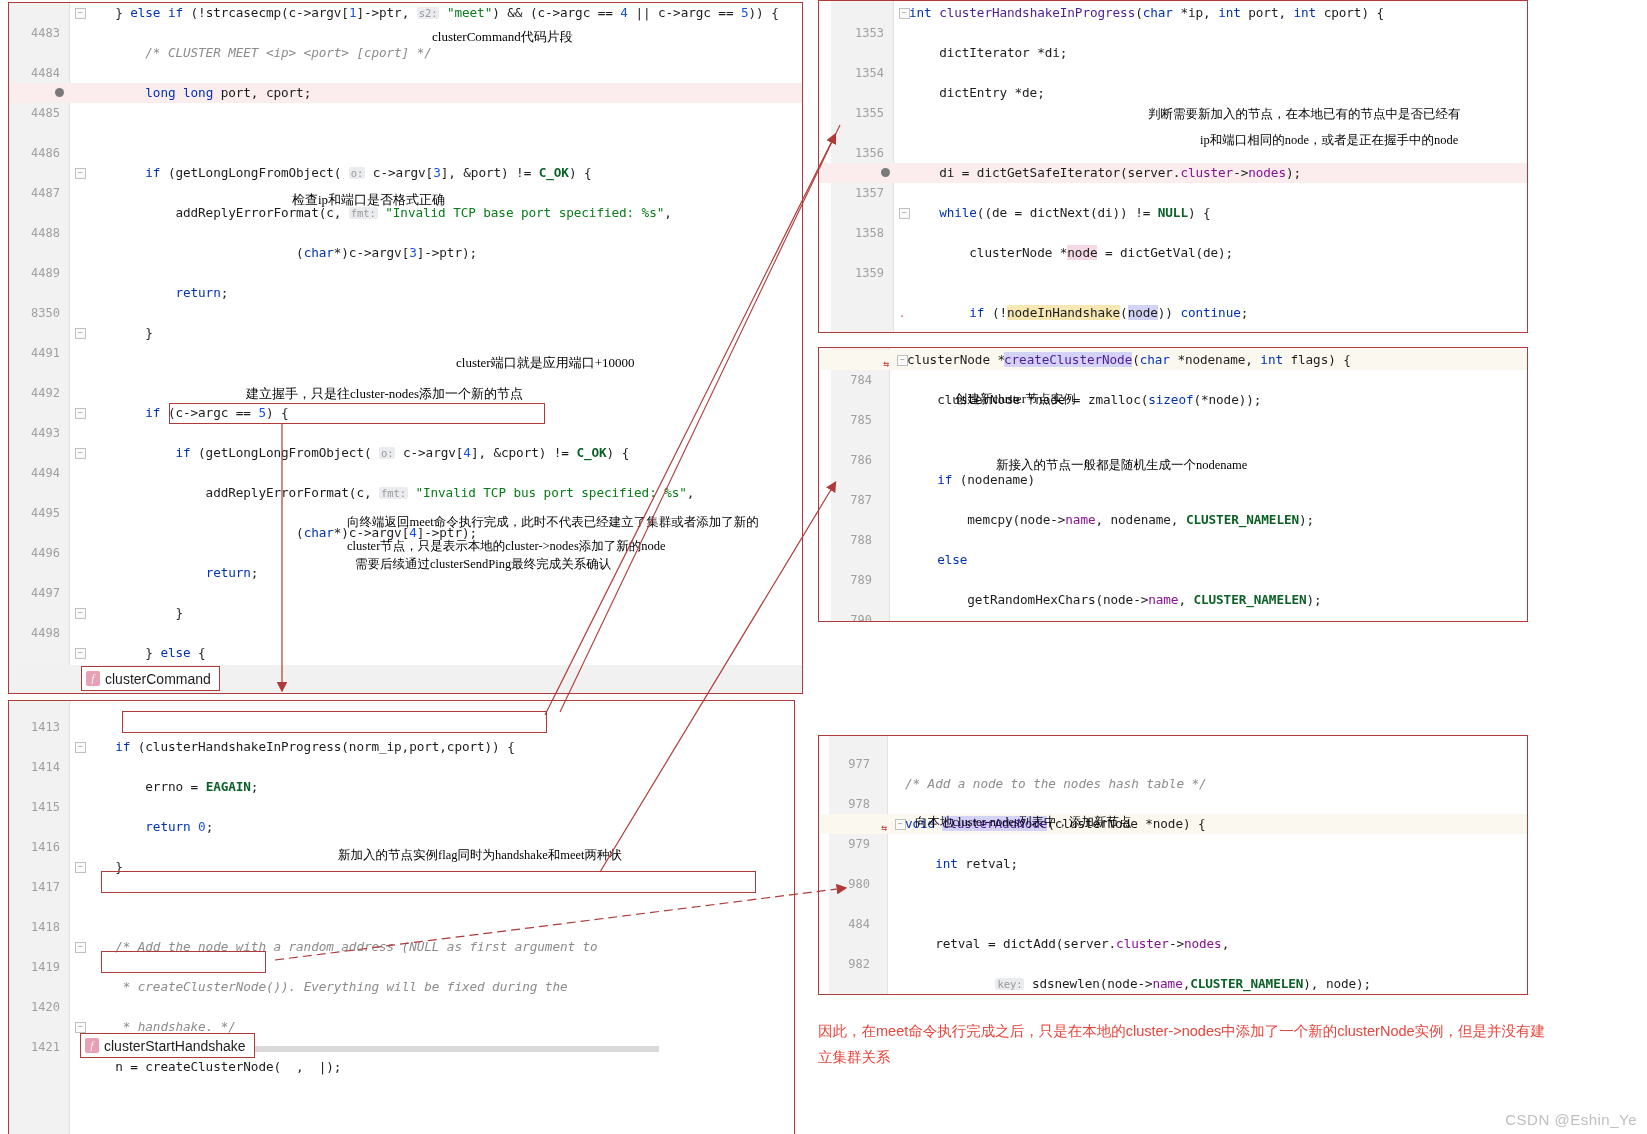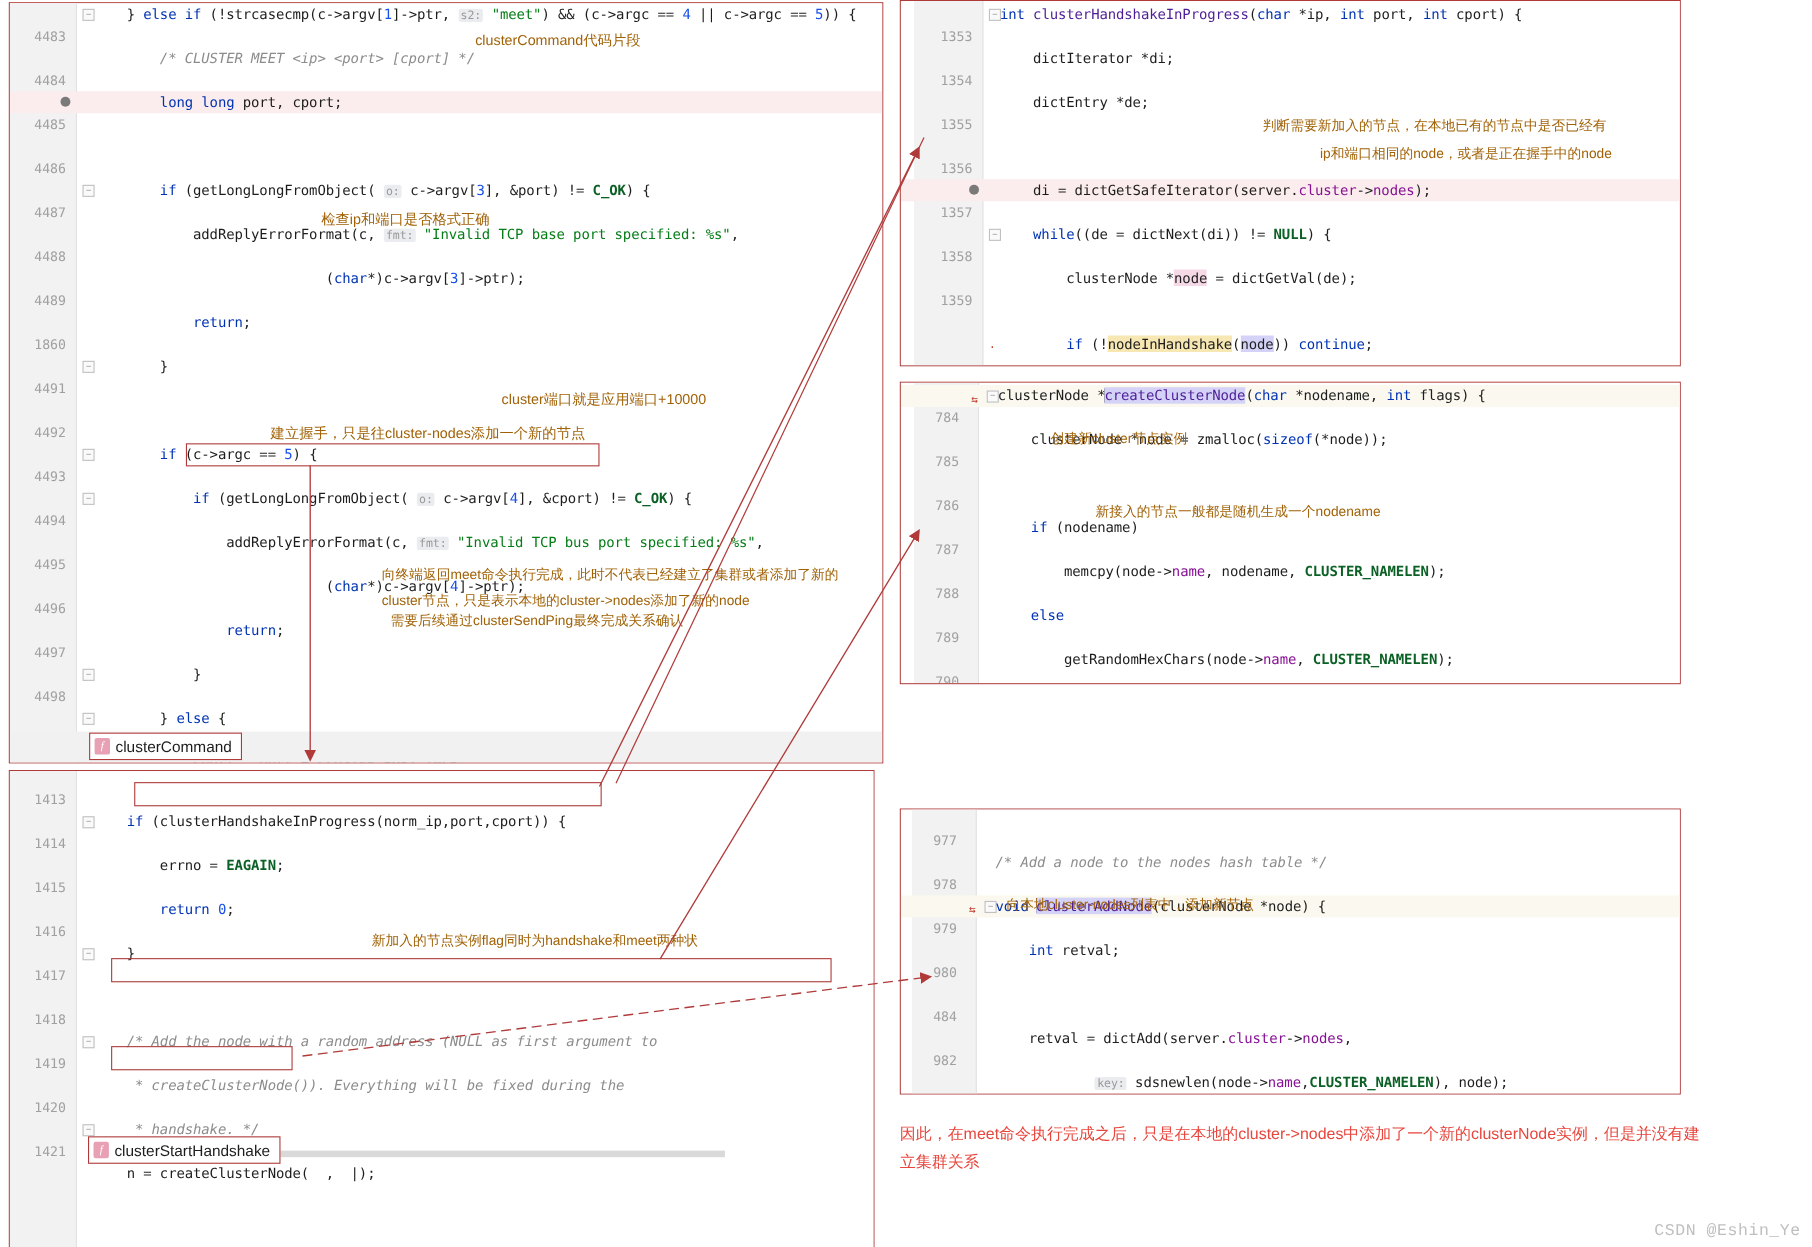--- a/index.html
+++ b/index.html
@@ -50,32 +50,32 @@
   .crumb{position:absolute;background:#f1f1f1;height:28px;left:0;right:0;}
   .crumblabel{position:absolute;display:flex;align-items:center;gap:5px;
         border:1.5px solid #b03a3a;background:#ffffff;height:25px;
         padding:0 8px 0 4px;font-family:"Liberation Sans",sans-serif;
         font-size:14px;color:#1d1d1d;box-sizing:border-box;}
   .fbadge{display:inline-block;background:#e8a0b4;color:#fff;font-size:10px;
         width:14px;height:15px;line-height:15px;text-align:center;border-radius:2px;
         font-family:"Liberation Serif",serif;font-style:italic;}
 
   
-  .ann{position:absolute;color:#a16207;font-family:Liberation Sans, sans-serif;
+  .ann{position:absolute;color:#000000;font-family:Liberation Serif, serif;
        font-size:13px;white-space:pre;line-height:20px;}
   .ann.sm{font-size:12.5px;}
   .annbottom{position:absolute;color:#e8453c;
        font-family:"Liberation Sans",sans-serif;font-size:14.5px;line-height:26px;}
 
   .hlbox{position:absolute;border:1.5px solid #b03a3a;box-sizing:border-box;
          pointer-events:none;}
   svg.arrows{position:absolute;left:0;top:0;width:1647px;height:1134px;
              pointer-events:none;}
   .wm{position:absolute;right:10px;bottom:6px;color:#bfbfbf;font-size:15px;
-      font-family:Liberation Mono, monospace;letter-spacing:.5px;}
+      font-family:Liberation Sans, sans-serif;letter-spacing:.5px;}
   .scrollmark{position:absolute;background:#d9d9d9;height:6px;}
 </style>
 </head>
 <body>
 
 <div class="panel redbox" style="left:8px;top:2px;width:795px;height:692px;">
   <div class="editor" style="--gw:60px;--cx:76px;">
     <div class="gutter"></div>
     <div class="rows" style="top:0px;">
 
@@ -109,21 +109,21 @@
         <span class="ln">4488</span>
         <span class="code">            addReplyErrorFormat(c, <span class="hint">fmt:</span> <span class="str">"Invalid TCP base port specified: %s"</span>,</span>
       </div>
 
       <div class="row" style="top:120px;">
         <span class="ln">4489</span>
         <span class="code">                            (<span class="kw">char</span>*)c-&gt;argv[<span class="num">3</span>]-&gt;ptr);</span>
       </div>
 
       <div class="row" style="top:140px;">
-        <span class="ln">1860</span>
+        <span class="ln">8350</span>
         <span class="code">            <span class="kw">return</span>;</span>
       </div>
 
       <div class="row" style="top:160px;">
         <span class="ln">4491</span>
         <span class="fold" style="left:66px;">−</span>
         <span class="code">        }</span>
       </div>
 
       <div class="row" style="top:180px;">

